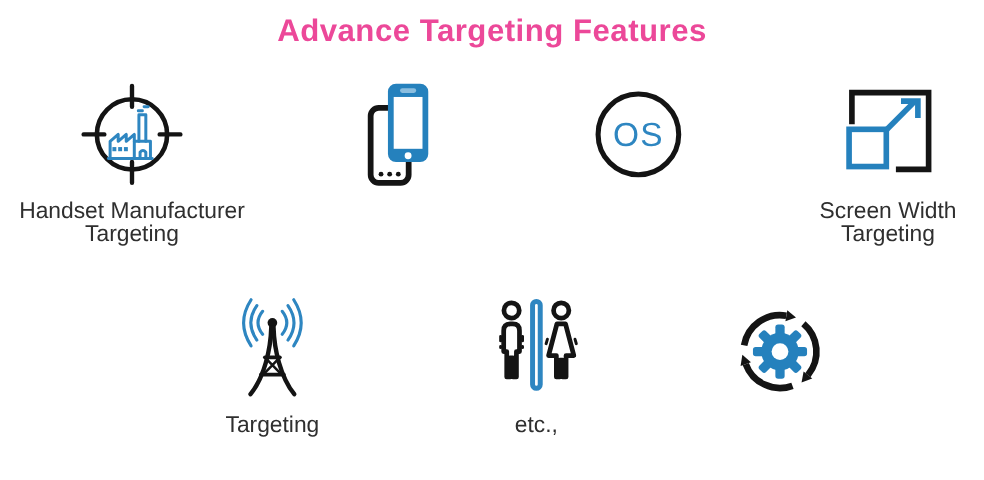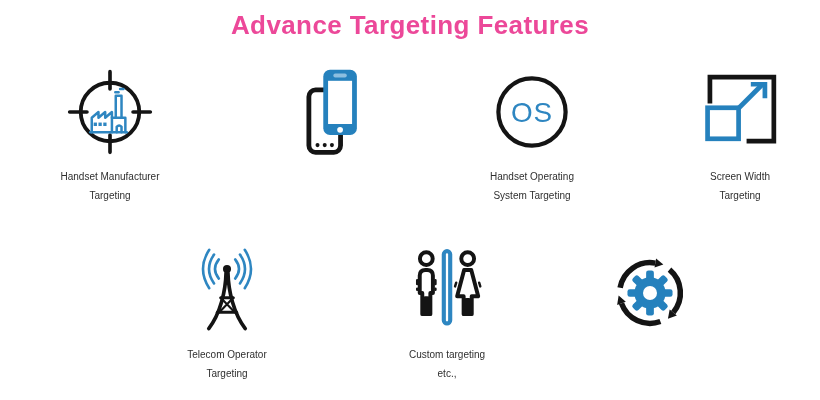--- a/index.html
+++ b/index.html
@@ -8,21 +8,21 @@
     font-family:"Liberation Sans", sans-serif; overflow:hidden;
   }
   .title {
     position:absolute; top:10px; left:0; width:100%;
     text-align:center; margin:0;
     font-size:26px; font-weight:800; letter-spacing:.4px; color:#ec4899;
   }
   .feature { position:absolute; width:200px; text-align:center; }
   .icon-wrap { height:100px; display:flex; align-items:center; justify-content:center; }
   .row2 .icon-wrap { height:94px; }
-  .label { margin-top:5px; font-size:10px; line-height:19px; color:#2f2f2f; }
+  .label { margin-top:5px; font-size:19px; line-height:19px; color:#2f2f2f; }
   .label div { white-space:nowrap; }
   svg { display:block; }
 </style>
 </head>
 <body>
 
 <div class="canvas">
 
   <h1 class="title">Advance Targeting Features</h1>
 
@@ -71,24 +71,20 @@
     </div>
   </div>
 
   <div class="feature" style="left:432px; top:62px;">
     <div class="icon-wrap">
       <svg width="96" height="96" viewBox="0 0 100 100">
         <circle cx="50" cy="50" r="35" fill="#ffffff" stroke="#141414" stroke-width="4.4"></circle>
         <text x="50" y="60" text-anchor="middle" font-size="29" letter-spacing="1" fill="#2e86c1" font-family="&quot;Liberation Sans&quot;, sans-serif">OS</text>
       </svg>
     </div>
-    <div class="label">
-      <div>Handset Operating</div>
-      <div>System Targeting</div>
-    </div>
   </div>
 
   <div class="feature" style="left:640px; top:62px;">
     <div class="icon-wrap">
       <svg width="94" height="94" viewBox="0 0 100 100">
         <path d="M18 41 V13 H86 V81 H57" fill="none" stroke="#141414" stroke-width="5"></path>
         <rect x="15.5" y="45.5" width="33" height="33" fill="#ffffff" stroke="#2581bd" stroke-width="5"></rect>
         <g stroke="#2581bd" stroke-width="5" fill="none">
           <path d="M48.5 46 L74 20.5"></path>
           <path d="M61.5 20.5 H76.5 V35.5"></path>
@@ -116,21 +112,20 @@
           <path d="M41.5 15 Q33.5 25 41.5 35"></path>
           <path d="M36.5 10 Q26 25 36.5 40"></path>
           <path d="M31.5 5 Q18.5 25 31.5 45"></path>
           <path d="M58.5 15 Q66.5 25 58.5 35"></path>
           <path d="M63.5 10 Q74 25 63.5 40"></path>
           <path d="M68.5 5 Q81.5 25 68.5 45"></path>
         </g>
       </svg>
     </div>
     <div class="label">
-      <div>Telecom Operator</div>
       <div>Targeting</div>
     </div>
   </div>
 
   <div class="feature row2" style="left:347px; top:246px;">
     <div class="icon-wrap">
       <svg width="94" height="94" viewBox="0 0 100 100">
         <g stroke="#141414" stroke-width="4.2" fill="#ffffff" stroke-linejoin="round" stroke-linecap="round">
           <circle cx="28" cy="13.5" r="6.8"></circle>
           <path d="M21 50 V31.5 Q21 25.5 27 25.5 H29 Q35 25.5 35 31.5 V50 H32.3 V72.5 H29.2 V55.5 H26.8 V72.5 H23.7 V50 Z"></path>
@@ -138,21 +133,20 @@
           <path d="M68.2 25.5 H75.8 L83.2 53.5 H76.3 V72.5 H73.2 V57.5 H70.8 V72.5 H67.7 V53.5 H60.8 Z"></path>
         </g>
         <g stroke="#141414" stroke-width="2.6" stroke-linecap="round">
           <path d="M18.3 36.5 V40.5 M18.3 45.5 V46.5 M37.7 36.5 V40.5 M37.7 45.5 V46.5"></path>
           <path d="M59.8 39 l-1.2 4 M84.2 39 l1.2 4"></path>
         </g>
         <rect x="46.6" y="5.5" width="6.8" height="77" rx="3.4" fill="#ffffff" stroke="#2e86c1" stroke-width="4.4"></rect>
       </svg>
     </div>
     <div class="label">
-      <div>Custom targeting</div>
       <div>etc.,</div>
     </div>
   </div>
 
   <div class="feature row2" style="left:550px; top:246px;">
     <div class="icon-wrap">
       <svg width="92" height="92" viewBox="0 0 100 100">
         <g stroke="#141414" stroke-width="6" fill="none">
           <path d="M17.5 44.3 A33 33 0 0 1 55.7 17.5"></path>
           <path d="M71.2 24.7 A33 33 0 0 1 75.3 71.2"></path>

